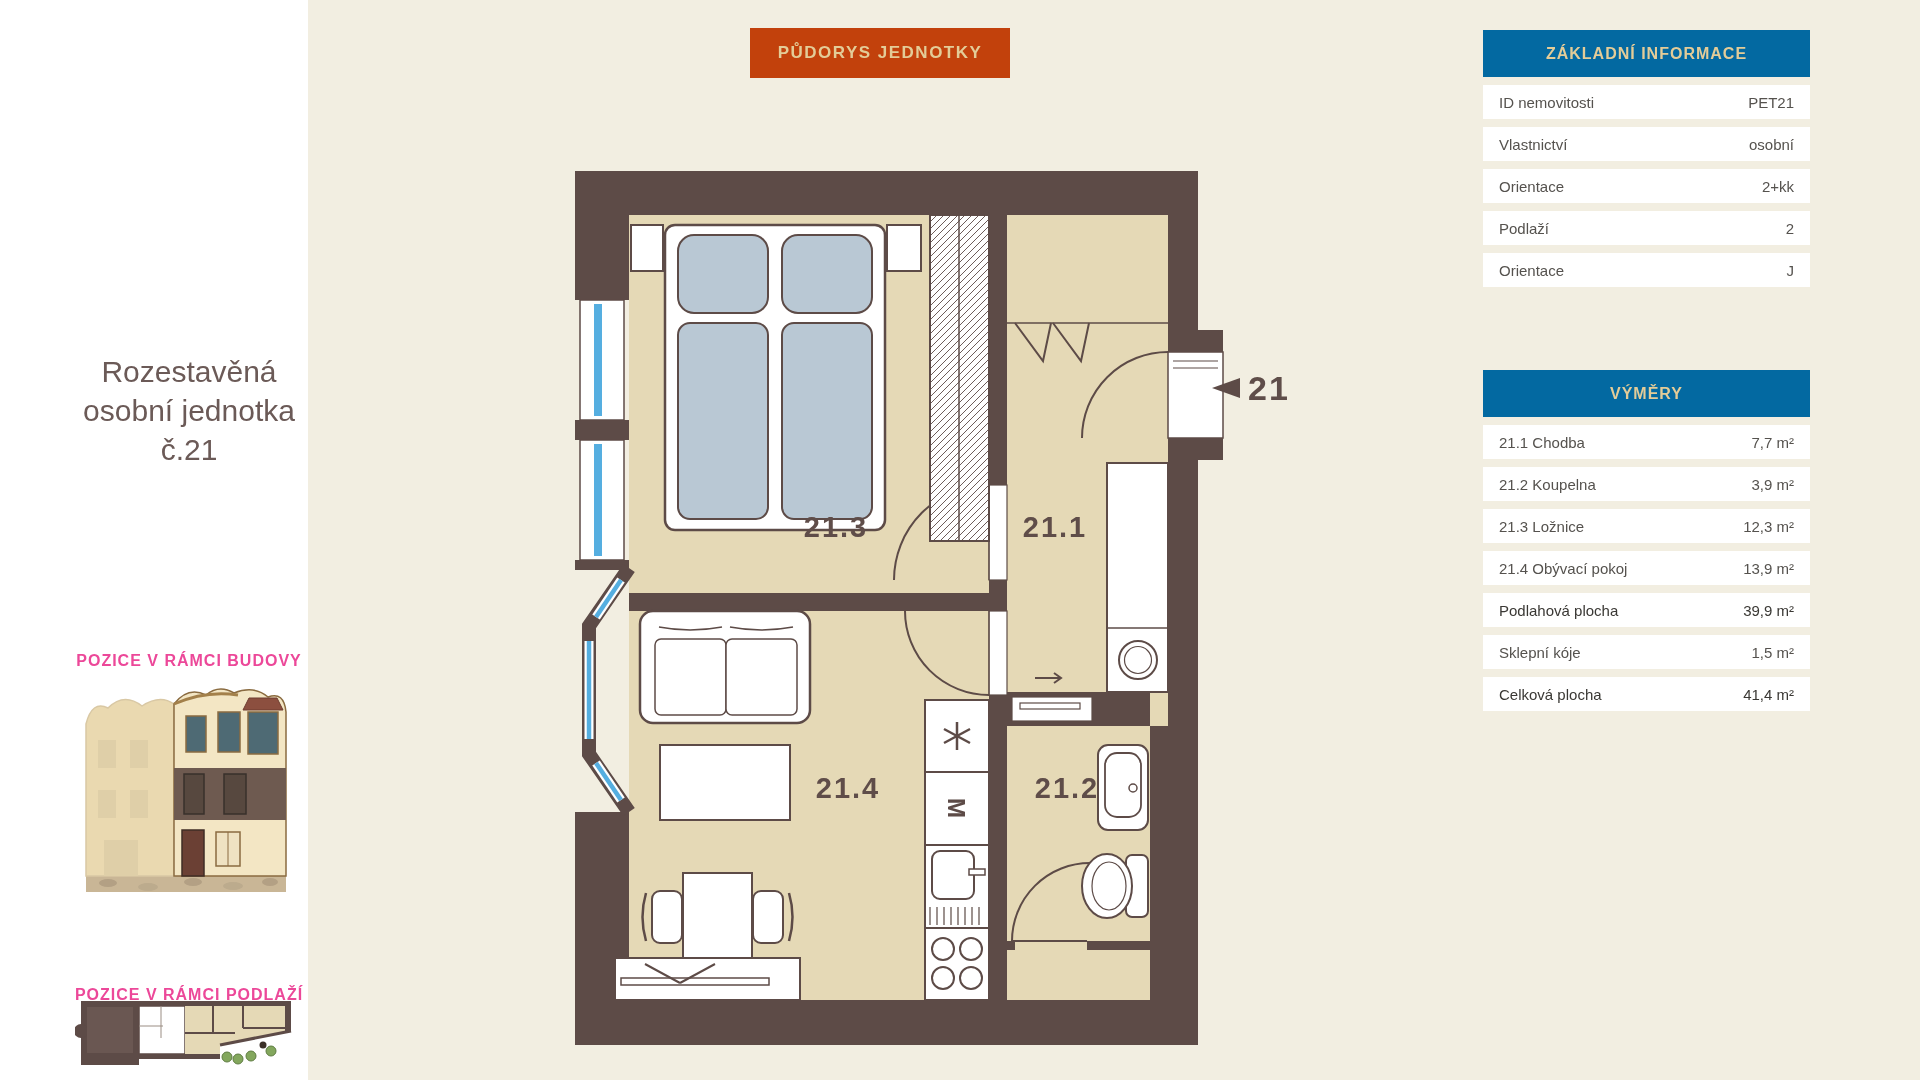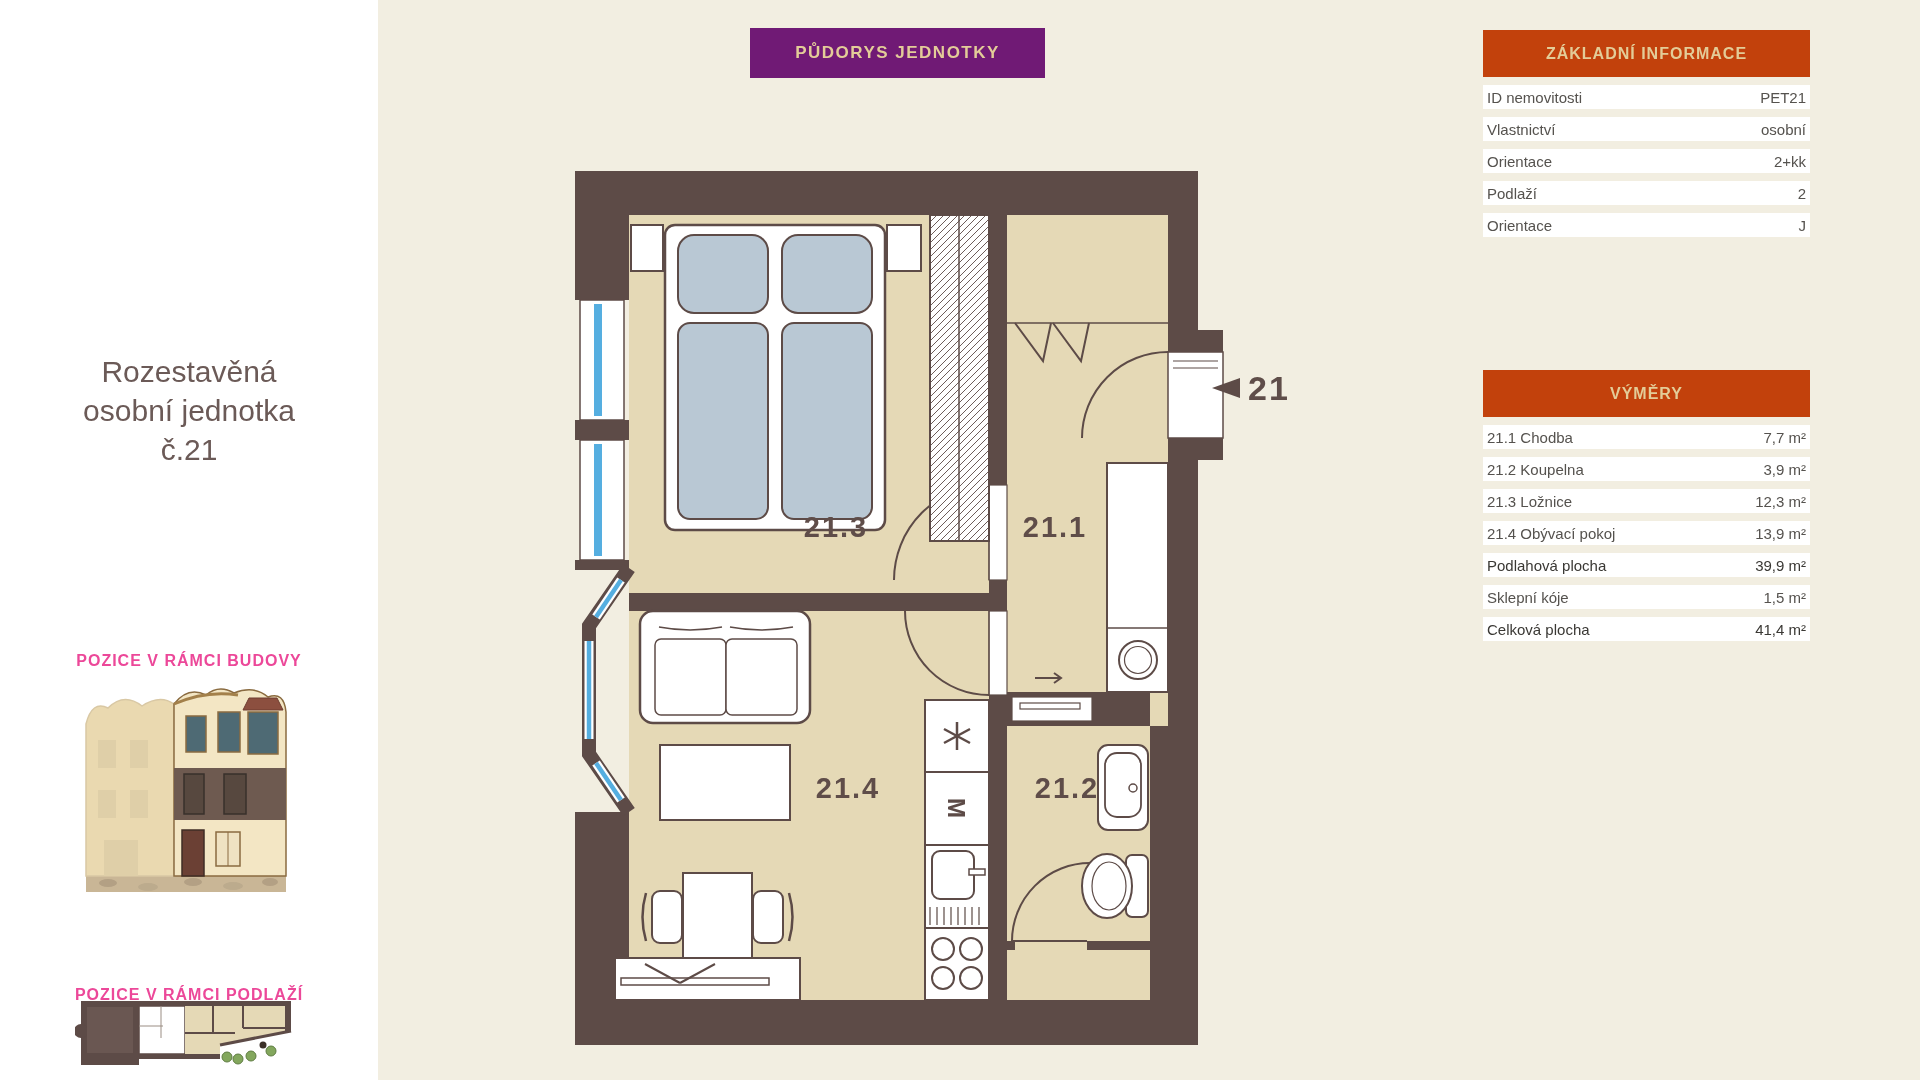--- a/index.html
+++ b/index.html
@@ -2,52 +2,52 @@
 <html><head>
 <meta charset="utf-8">
 <style>
   html,body{margin:0;padding:0;}
   body{
     width:1920px;height:1080px;overflow:hidden;position:relative;
     background:#f2eee1;
     font-family:"Liberation Sans","DejaVu Sans",sans-serif;
   }
   
-  .sidebar{position:absolute;left:0;top:0;width:378px;height:1080px;background:#ffffff;}
+  .sidebar{position:absolute;left:0;top:0;width:308px;height:1080px;background:#ffffff;}
   .apt-title{
     position:absolute;left:0;top:352px;width:378px;
     text-align:center;color:#6b5a57;font-size:30px;line-height:39px;font-weight:400;
   }
   .side-heading{
     position:absolute;width:378px;text-align:center;
     color:#ec4899;font-weight:bold;font-size:16px;letter-spacing:1px;
   }
   .side-heading.building{top:652px;}
   .side-heading.floor{top:952px;margin-top:34px;}
   .building-svg{position:absolute;left:78px;top:682px;}
   .miniplan-svg{position:absolute;left:75px;top:993px;}
   
   .plan-header{
-    position:absolute;left:750px;top:28px;width:295px;height:50px;
-    background:#701a75;color:#e3cc98;display:flex;align-items:center;justify-content:center;
+    position:absolute;left:750px;top:28px;width:260px;height:50px;
+    background:#c2410c;color:#e3cc98;display:flex;align-items:center;justify-content:center;
     font-weight:bold;font-size:17px;letter-spacing:1.5px;
   }
   .plan-svg{position:absolute;left:575px;top:171px;}
   
   .info-table{position:absolute;width:327px;}
   .info-table.basic{left:1483px;top:30px;}
   .info-table.areas{left:1483px;top:370px;}
   .info-table .thead{
-    height:47px;background:#c2410c;color:#e3cc98;display:flex;align-items:center;justify-content:center;
+    height:47px;background:#0369a1;color:#e3cc98;display:flex;align-items:center;justify-content:center;
     font-weight:bold;font-size:16px;letter-spacing:1px;
   }
   .info-table .trow{
-    margin-top:8px;height:24px;background:#ffffff;
+    margin-top:8px;height:34px;background:#ffffff;
     display:flex;align-items:center;justify-content:space-between;
-    padding:0 4px;box-sizing:border-box;
+    padding:0 16px;box-sizing:border-box;
     font-size:15px;color:#55524e;gap:29px;
   }
   .info-table .trow.bold{font-weight:normal;color:#3a3834;}
   
   .room-label{font-family:"Liberation Sans","DejaVu Sans",sans-serif;font-weight:bold;fill:#5f4d49;font-size:29px;letter-spacing:2px;}
   .unit-label{font-family:"Liberation Sans","DejaVu Sans",sans-serif;font-weight:bold;fill:#5f4d49;font-size:34px;letter-spacing:2px;}
   .oven-m{font-family:"Liberation Sans","DejaVu Sans",sans-serif;font-weight:bold;fill:#5d4b47;font-size:24px;}
 </style>
 </head>
 <body>

